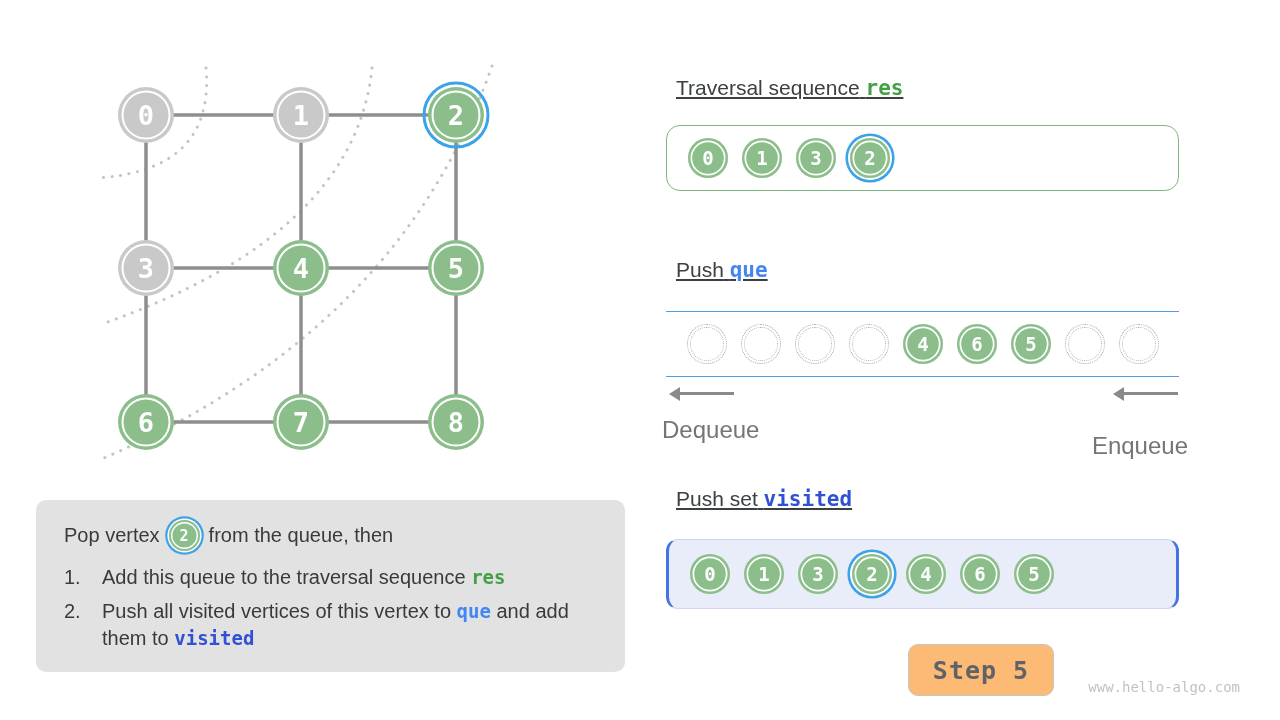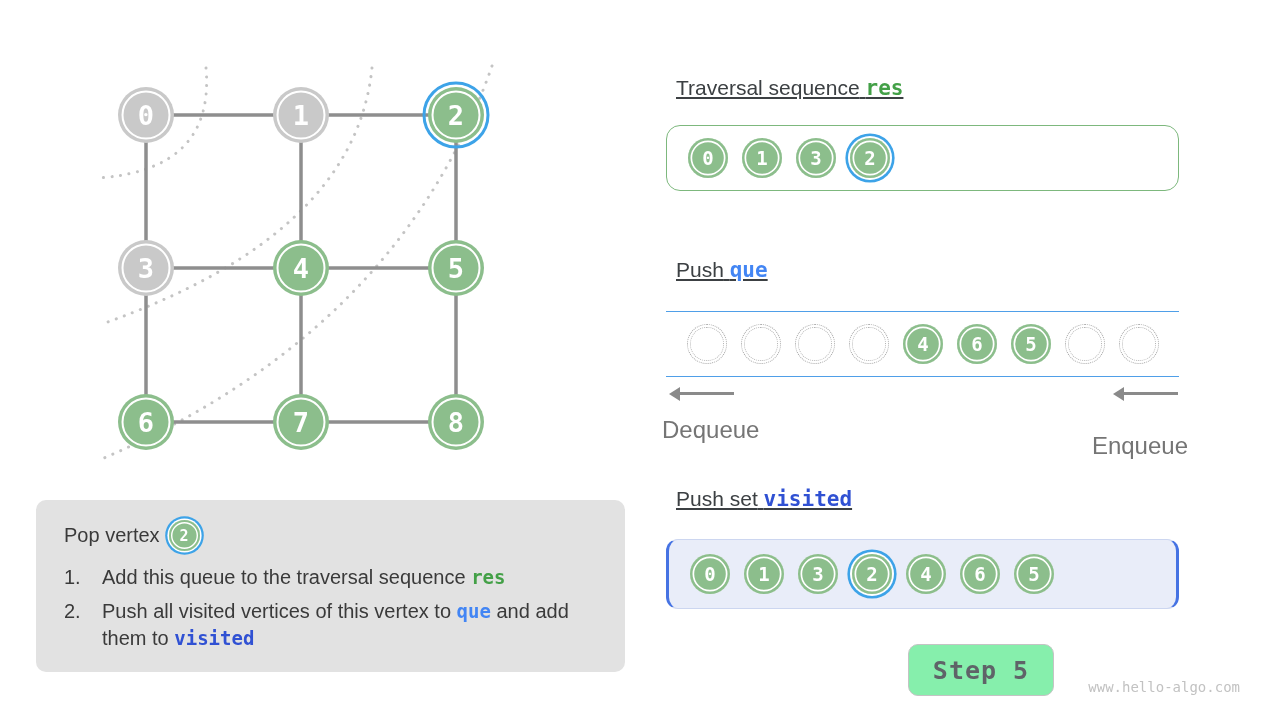--- a/index.html
+++ b/index.html
@@ -77,21 +77,21 @@
   #explain-line1{display:flex;align-items:center;gap:9px;margin-bottom:13px;text-align:right;}
   .explain-item{display:flex;margin-bottom:7px;line-height:27px;}
   .explain-item .num{width:38px;flex:0 0 auto;}
   .explain-item .itext{flex:1;}
   .explain-item .code, #explain-box .code{
     font-family:"DejaVu Sans Mono",monospace;font-weight:bold;font-size:19px;
   }
   
   #step-button{
     position:absolute;left:908px;top:644px;width:146px;height:52px;
-    background:#86efac;border:1.5px solid #C4C4C4;border-radius:10px;
+    background:#fdba74;border:1.5px solid #C4C4C4;border-radius:10px;
     display:flex;align-items:center;justify-content:center;
     font-family:"DejaVu Sans Mono",monospace;font-weight:bold;font-size:25px;
     letter-spacing:1px;color:#5F6368;cursor:pointer;text-align:right;
   }
   #watermark{
     position:absolute;right:40px;top:679px;
     font-family:"DejaVu Sans Mono",monospace;font-size:14px;color:#C2C2C2;
   }
 </style>
 </head>
@@ -205,20 +205,21 @@
       <span class="chip green hl">2</span>
       <span class="chip green">4</span>
       <span class="chip green">6</span>
       <span class="chip green">5</span>
     </div>
 
   <div id="explain-box">
     <div id="explain-line1">
         <span>Pop vertex</span>
         <span class="chip green hl mini">2</span>
+        <span>from the queue, then</span>
       </div>
     <div id="explain-list">
         <div class="explain-item">
           <span class="num">1.</span>
           <div class="itext"><span>Add this queue to the traversal sequence </span><span class="code code-green">res</span></div>
         </div>
         <div class="explain-item">
           <span class="num">2.</span>
           <div class="itext"><span>Push all visited vertices of this vertex to </span><span class="code code-blue">que</span><span> and add them to </span><span class="code code-royal">visited</span></div>
         </div>

